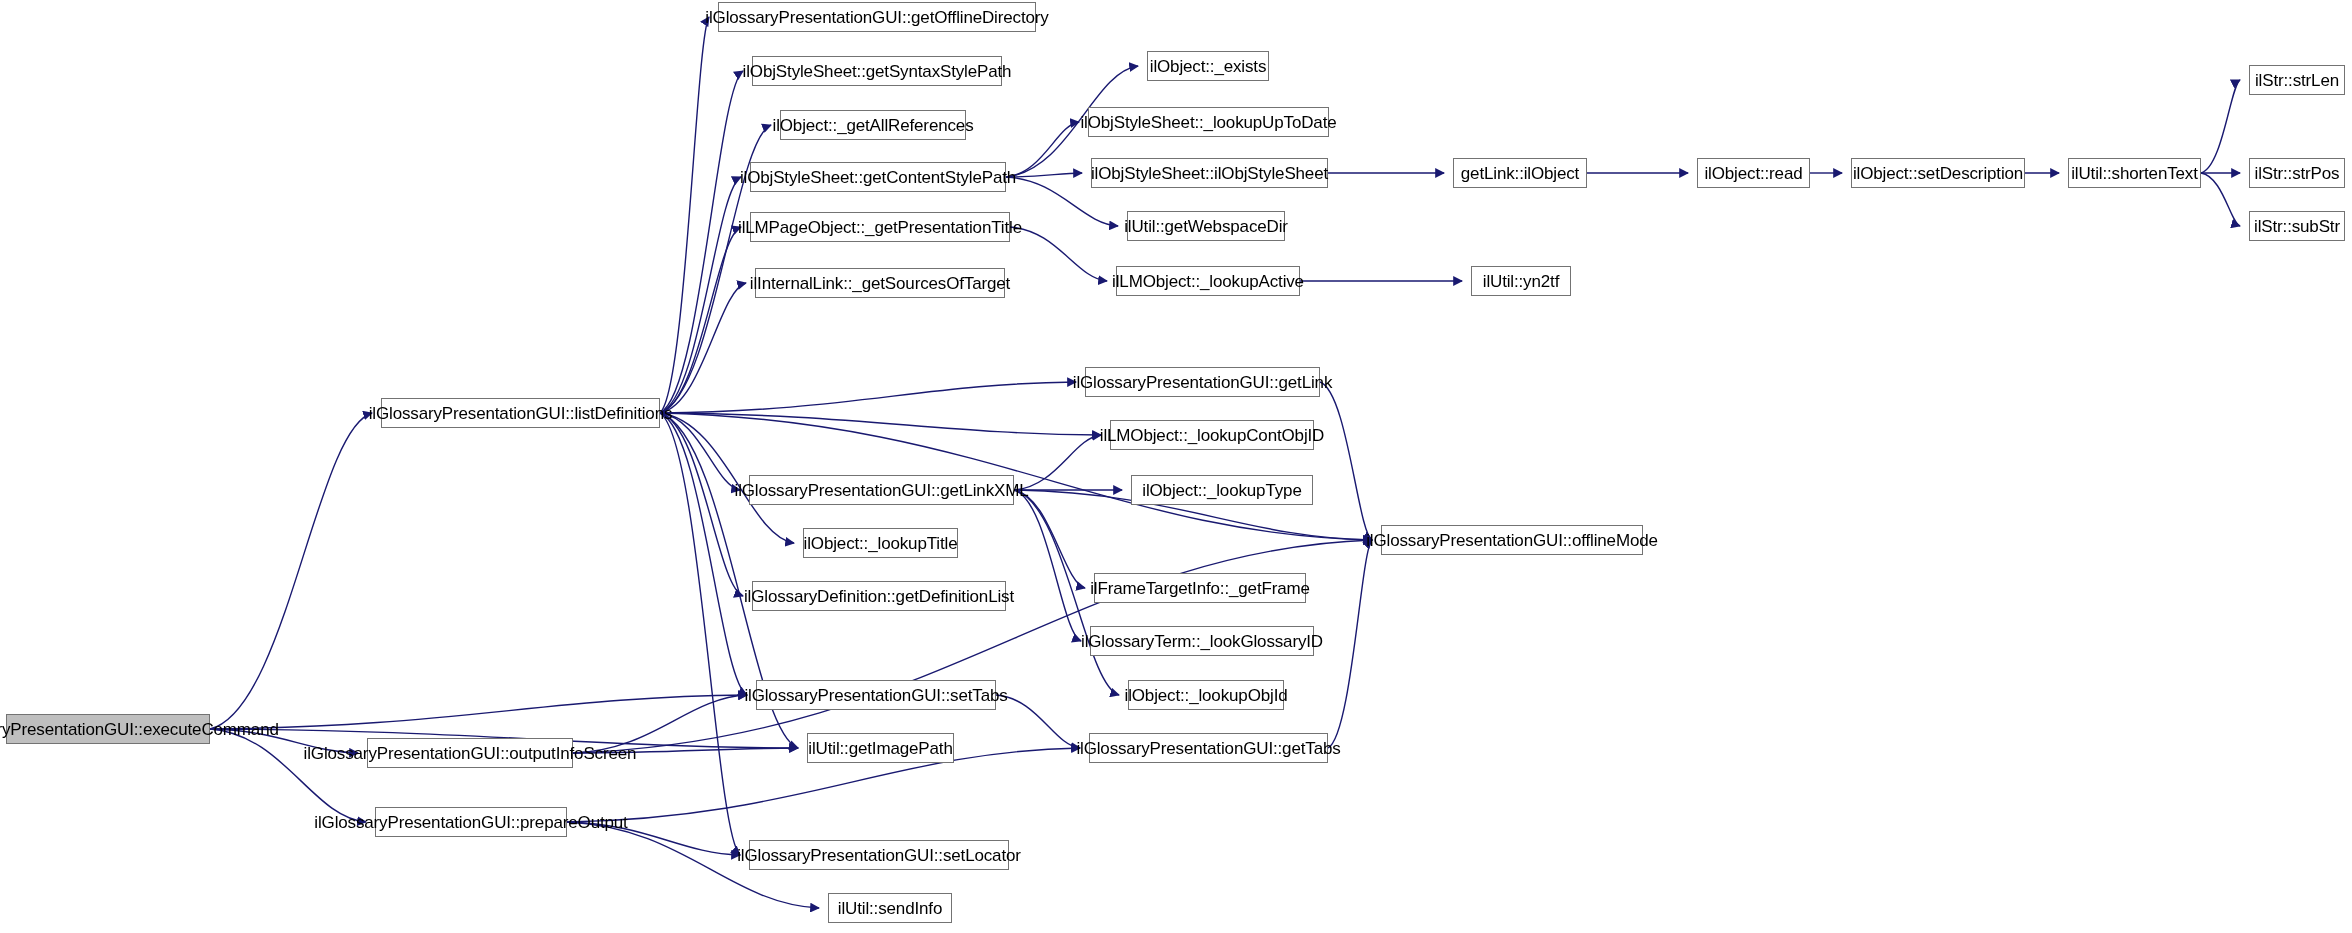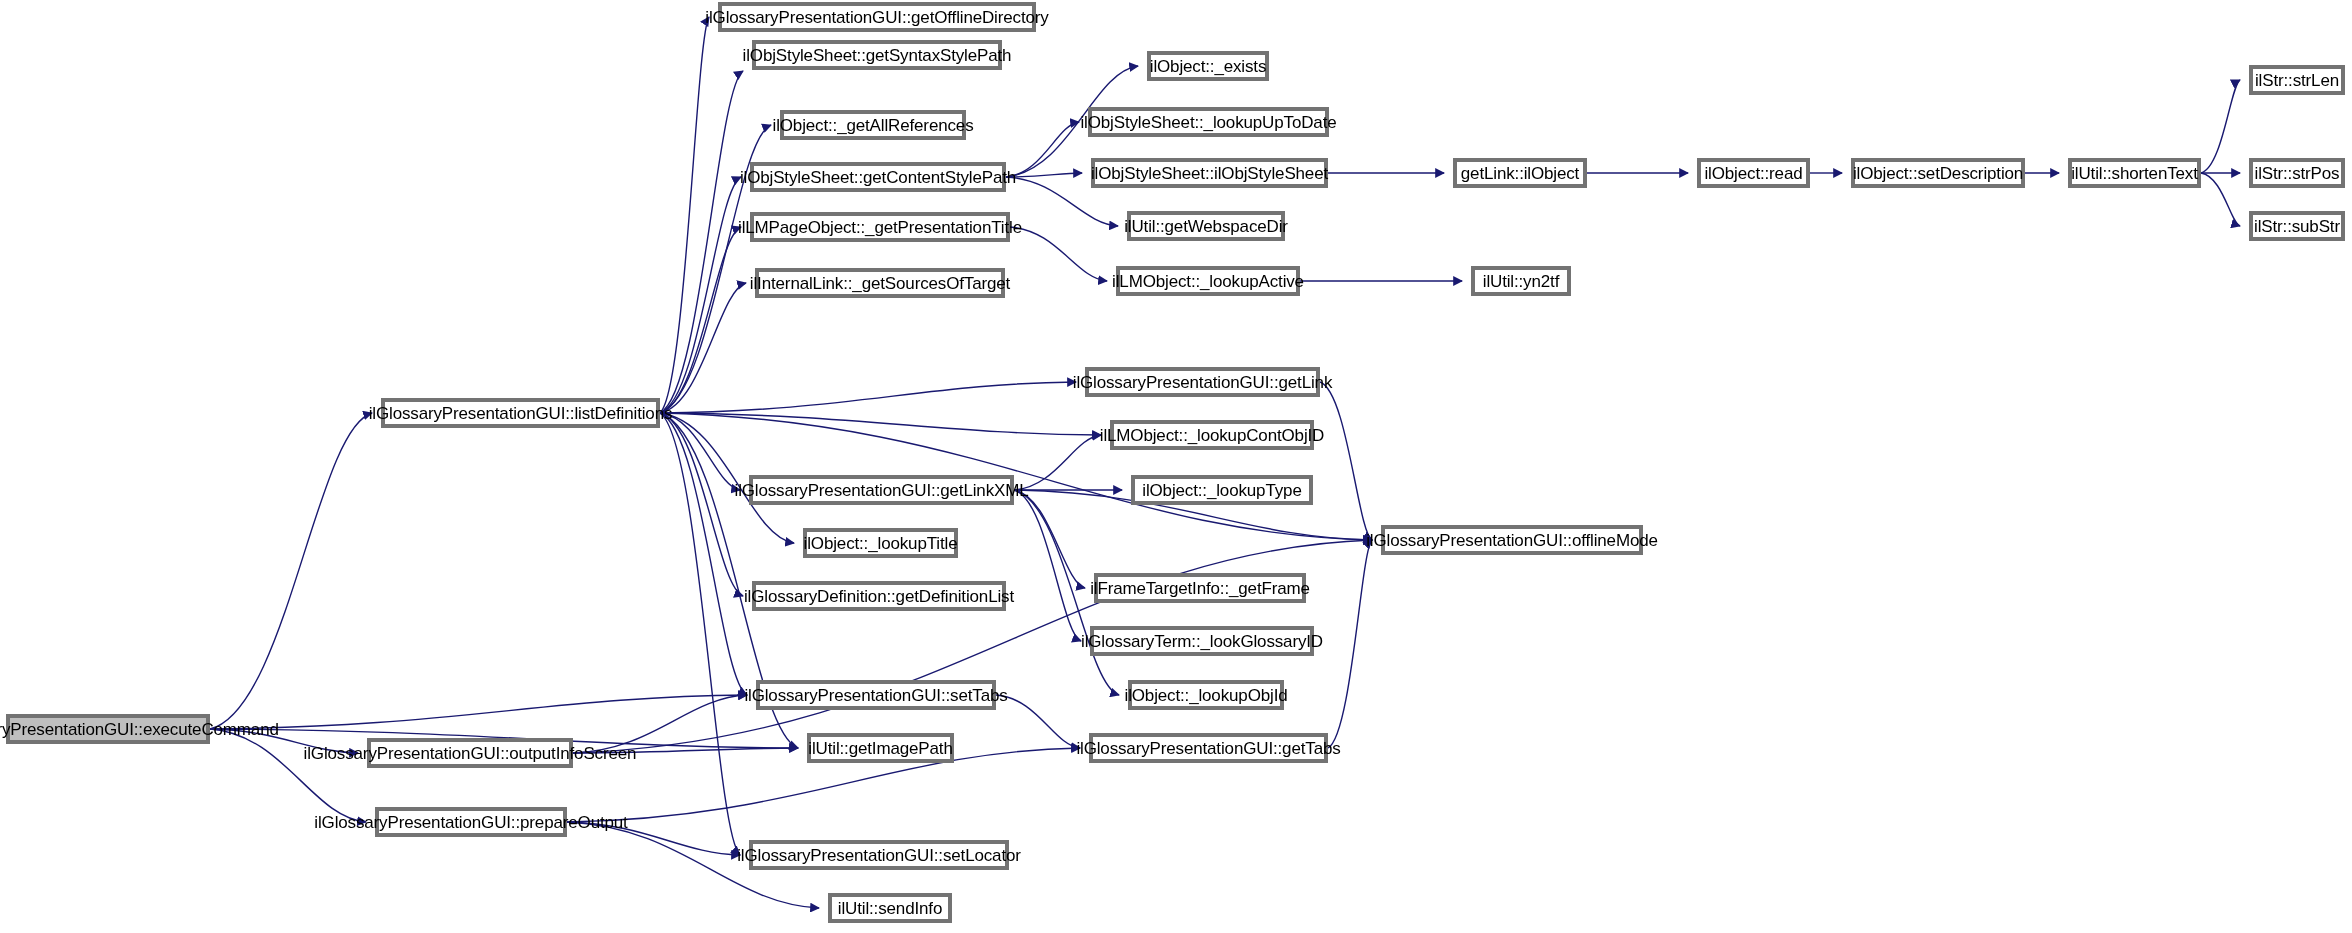--- a/index.html
+++ b/index.html
@@ -20,21 +20,21 @@
     position: absolute;
     left: 0;
     top: 0;
     width: 2352px;
     height: 933px;
     pointer-events: none;
   }
   .node {
     position: absolute;
     box-sizing: border-box;
-    border: 4px solid #737373;
+    border: 1px solid #737373;
     background: #ffffff;
     color: #000000;
     font-size: 17px;
     line-height: 1;
     display: flex;
     align-items: center;
     justify-content: center;
     white-space: nowrap;
     letter-spacing: -0.15px;
     z-index: 2;
@@ -103,21 +103,21 @@
         <path d="M 567 822 C 684.45 827.16, 728.8199999999999 903.7, 819 908" marker-end="url(#arrow)"></path>
         <path d="M 567 822 C 801.9 817.56, 890.64 751.7, 1080 748" marker-end="url(#arrow)"></path>
       </g>
   </svg>
   <div id="node-layer">
       <div class="node highlight" style="left: 6px; top: 714px; width: 204px; height: 30px;">ilGlossaryPresentationGUI::executeCommand</div>
       <div class="node" style="left: 367px; top: 738px; width: 206px; height: 30px;">ilGlossaryPresentationGUI::outputInfoScreen</div>
       <div class="node" style="left: 375px; top: 807px; width: 192px; height: 30px;">ilGlossaryPresentationGUI::prepareOutput</div>
       <div class="node" style="left: 381px; top: 398px; width: 279px; height: 30px;">ilGlossaryPresentationGUI::listDefinitions</div>
       <div class="node" style="left: 718px; top: 2px; width: 318px; height: 30px;">ilGlossaryPresentationGUI::getOfflineDirectory</div>
-      <div class="node" style="left: 752px; top: 40px; width: 250px; height: 30px;">ilObjStyleSheet::getSyntaxStylePath</div>
+      <div class="node" style="left: 752px; top: 56px; width: 250px; height: 30px;">ilObjStyleSheet::getSyntaxStylePath</div>
       <div class="node" style="left: 780px; top: 110px; width: 186px; height: 30px;">ilObject::_getAllReferences</div>
       <div class="node" style="left: 750px; top: 162px; width: 256px; height: 30px;">ilObjStyleSheet::getContentStylePath</div>
       <div class="node" style="left: 750px; top: 212px; width: 260px; height: 30px;">ilLMPageObject::_getPresentationTitle</div>
       <div class="node" style="left: 755px; top: 268px; width: 250px; height: 30px;">ilInternalLink::_getSourcesOfTarget</div>
       <div class="node" style="left: 1147px; top: 51px; width: 122px; height: 30px;">ilObject::_exists</div>
       <div class="node" style="left: 1088px; top: 107px; width: 241px; height: 30px;">ilObjStyleSheet::_lookupUpToDate</div>
       <div class="node" style="left: 1091px; top: 158px; width: 237px; height: 30px;">ilObjStyleSheet::ilObjStyleSheet</div>
       <div class="node" style="left: 1127px; top: 211px; width: 158px; height: 30px;">ilUtil::getWebspaceDir</div>
       <div class="node" style="left: 1116px; top: 266px; width: 184px; height: 30px;">ilLMObject::_lookupActive</div>
       <div class="node" style="left: 1453px; top: 158px; width: 134px; height: 30px;">getLink::ilObject</div>

